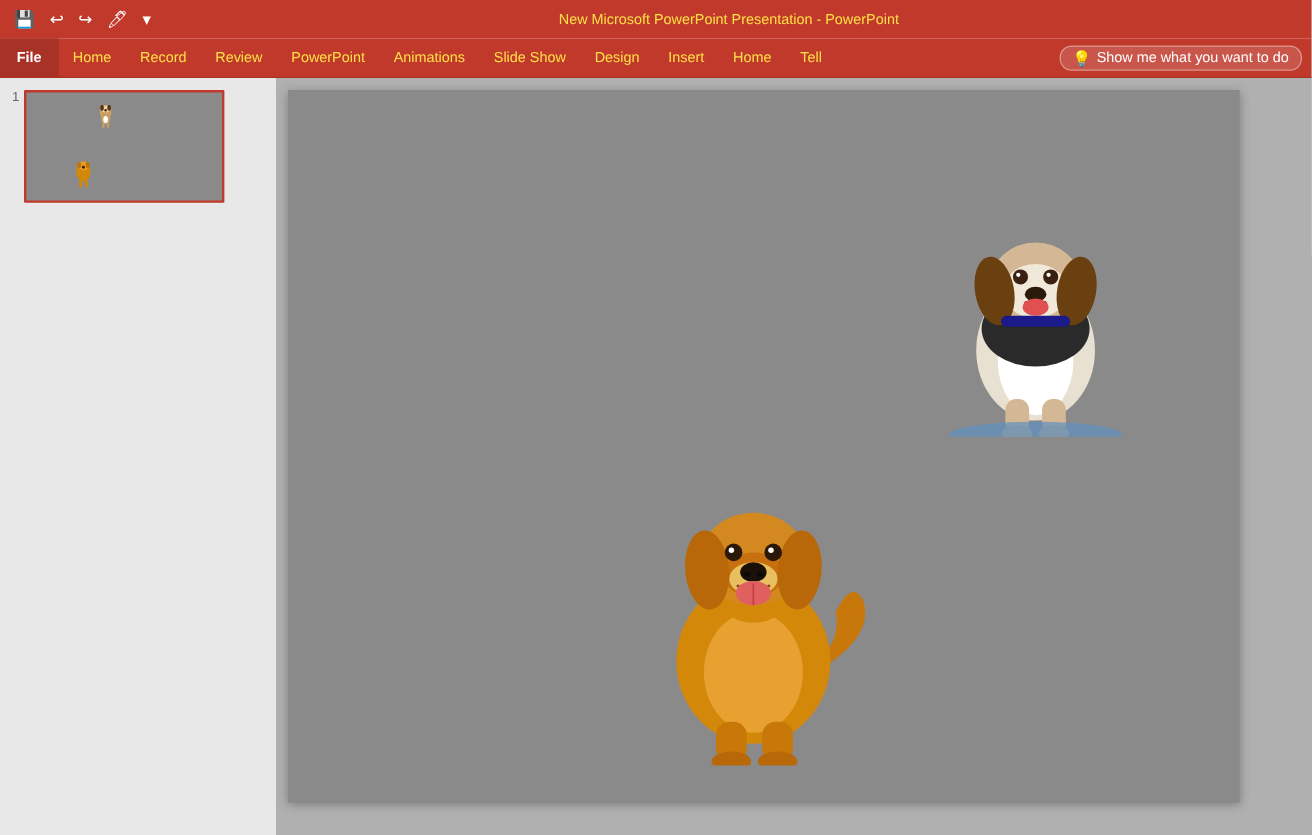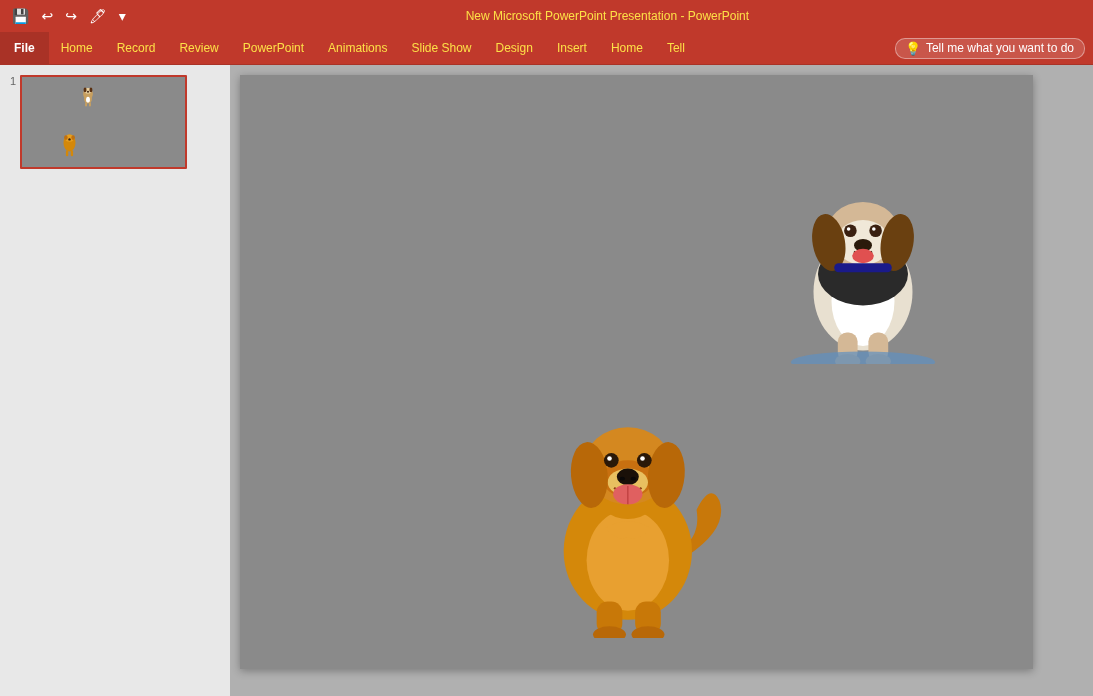--- a/index.html
+++ b/index.html
@@ -194,21 +194,21 @@
   <button class="ribbon-tab">PowerPoint</button>
   <button class="ribbon-tab">Animations</button>
   <button class="ribbon-tab">Slide Show</button>
   <button class="ribbon-tab">Design</button>
   <button class="ribbon-tab">Insert</button>
   <button class="ribbon-tab">Home</button>
   <button class="ribbon-tab">Tell</button>
   <div class="ribbon-right">
     <div class="tell-me">
       <span class="lightbulb-icon">💡</span>
-      <span>Tell me what you want to do</span>
+      <span>Show me what you want to do</span>
     </div>
   </div>
 </div>
 
 <div id="main">
 
   <div id="slide-panel">
     <div style="display:flex; align-items:flex-start; gap:4px;">
       <span class="slide-number">1</span>
       <div class="slide-thumb">

